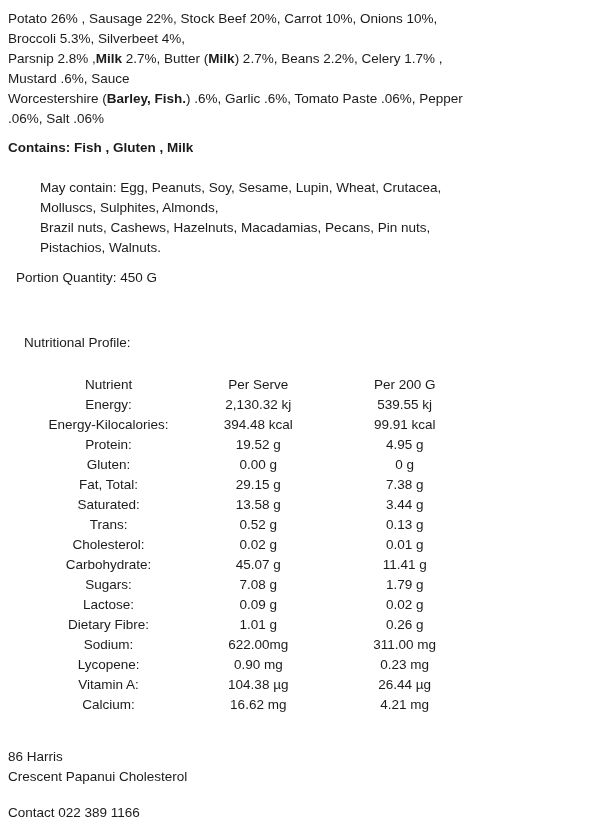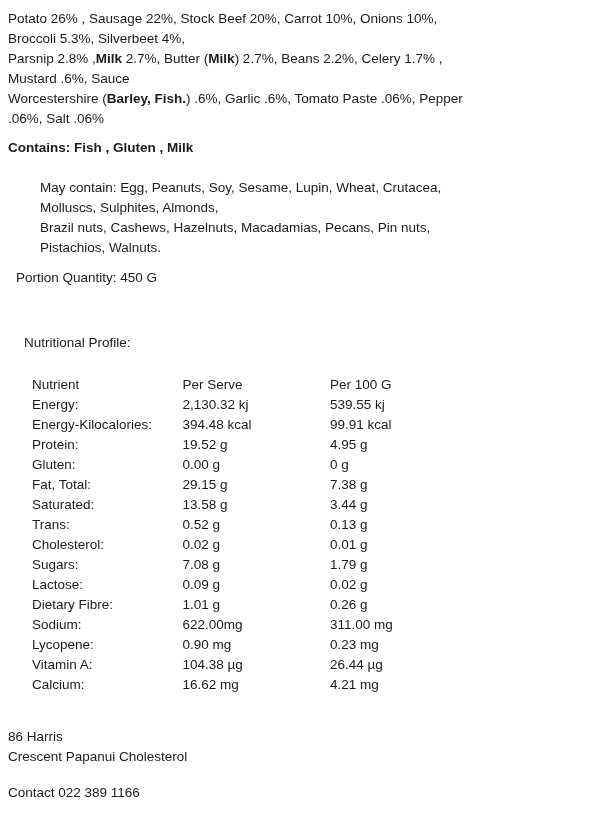--- a/index.html
+++ b/index.html
@@ -48,21 +48,21 @@
     margin-left: 24px;
     table-layout: fixed;
   }
   table.nutrition col.c1 { width: 181px; }
   table.nutrition col.c2 { width: 182px; }
   table.nutrition col.c3 { width: 190px; }
   table.nutrition th, table.nutrition td {
     padding: 0;
     margin: 0;
     font-weight: 400;
-    text-align: left;
+    text-align: center;
     line-height: 20px;
     font-size: 13.5px;
     white-space: pre-wrap;
     vertical-align: top;
   }
   .footer-address {
     margin-top: 32px;
   }
   .footer-contact {
     margin-top: 16px;
@@ -96,21 +96,21 @@
   <table class="nutrition">
     <colgroup>
       <col class="c1">
         <col class="c2">
         <col class="c3">
     </colgroup>
     <thead>
       <tr>
         <th>Nutrient</th>
         <th>Per Serve</th>
-        <th>Per 100 G</th>
+        <th>Per 200 G</th>
       </tr>
     </thead>
     <tbody>
 
         <tr>
           <td>Energy:</td>
           <td>2,130.32 kj</td>
           <td>539.55 kj</td>
         </tr>
 
@@ -149,20 +149,25 @@
           <td>0.52 g</td>
           <td>0.13 g</td>
         </tr>
 
         <tr>
           <td>Cholesterol:</td>
           <td>0.02 g</td>
           <td>0.01 g</td>
         </tr>
 
+        <tr>
+          <td>Carbohydrate:</td>
+          <td>45.07 g</td>
+          <td>11.41 g</td>
+        </tr>
 
         <tr>
           <td>Sugars:</td>
           <td>7.08 g</td>
           <td>1.79 g</td>
         </tr>
 
         <tr>
           <td>Lactose:</td>
           <td>0.09 g</td>

